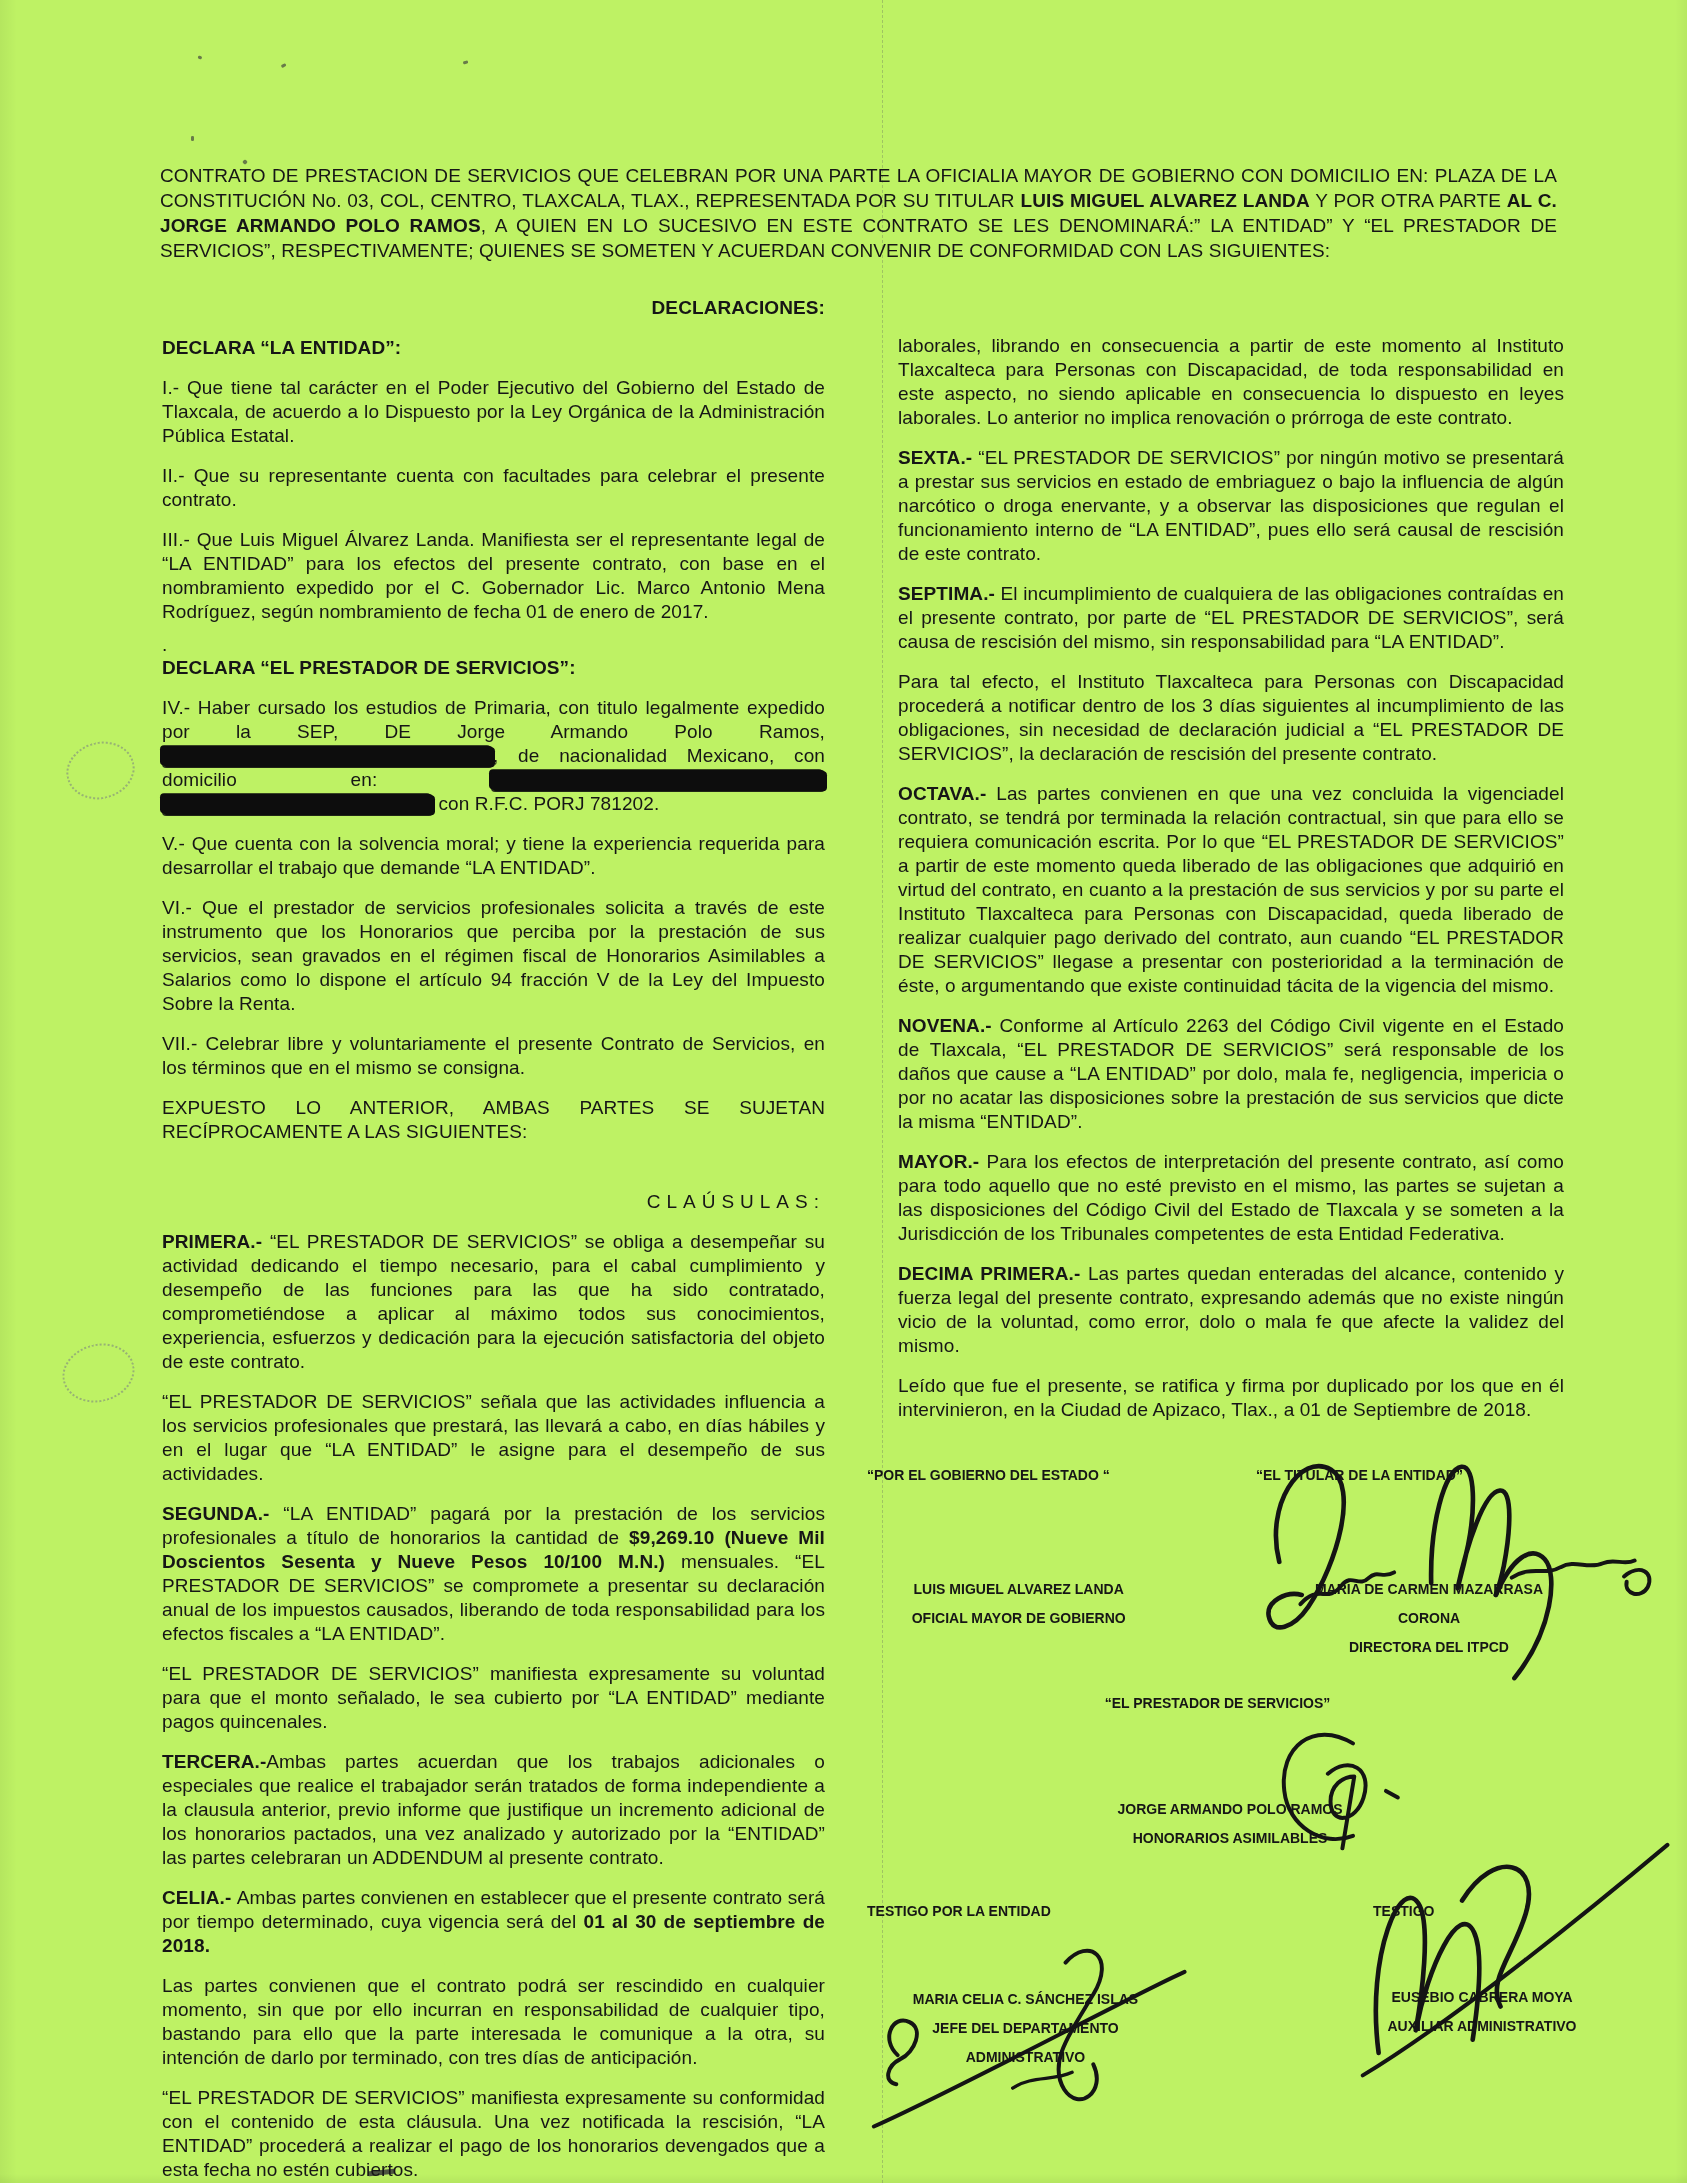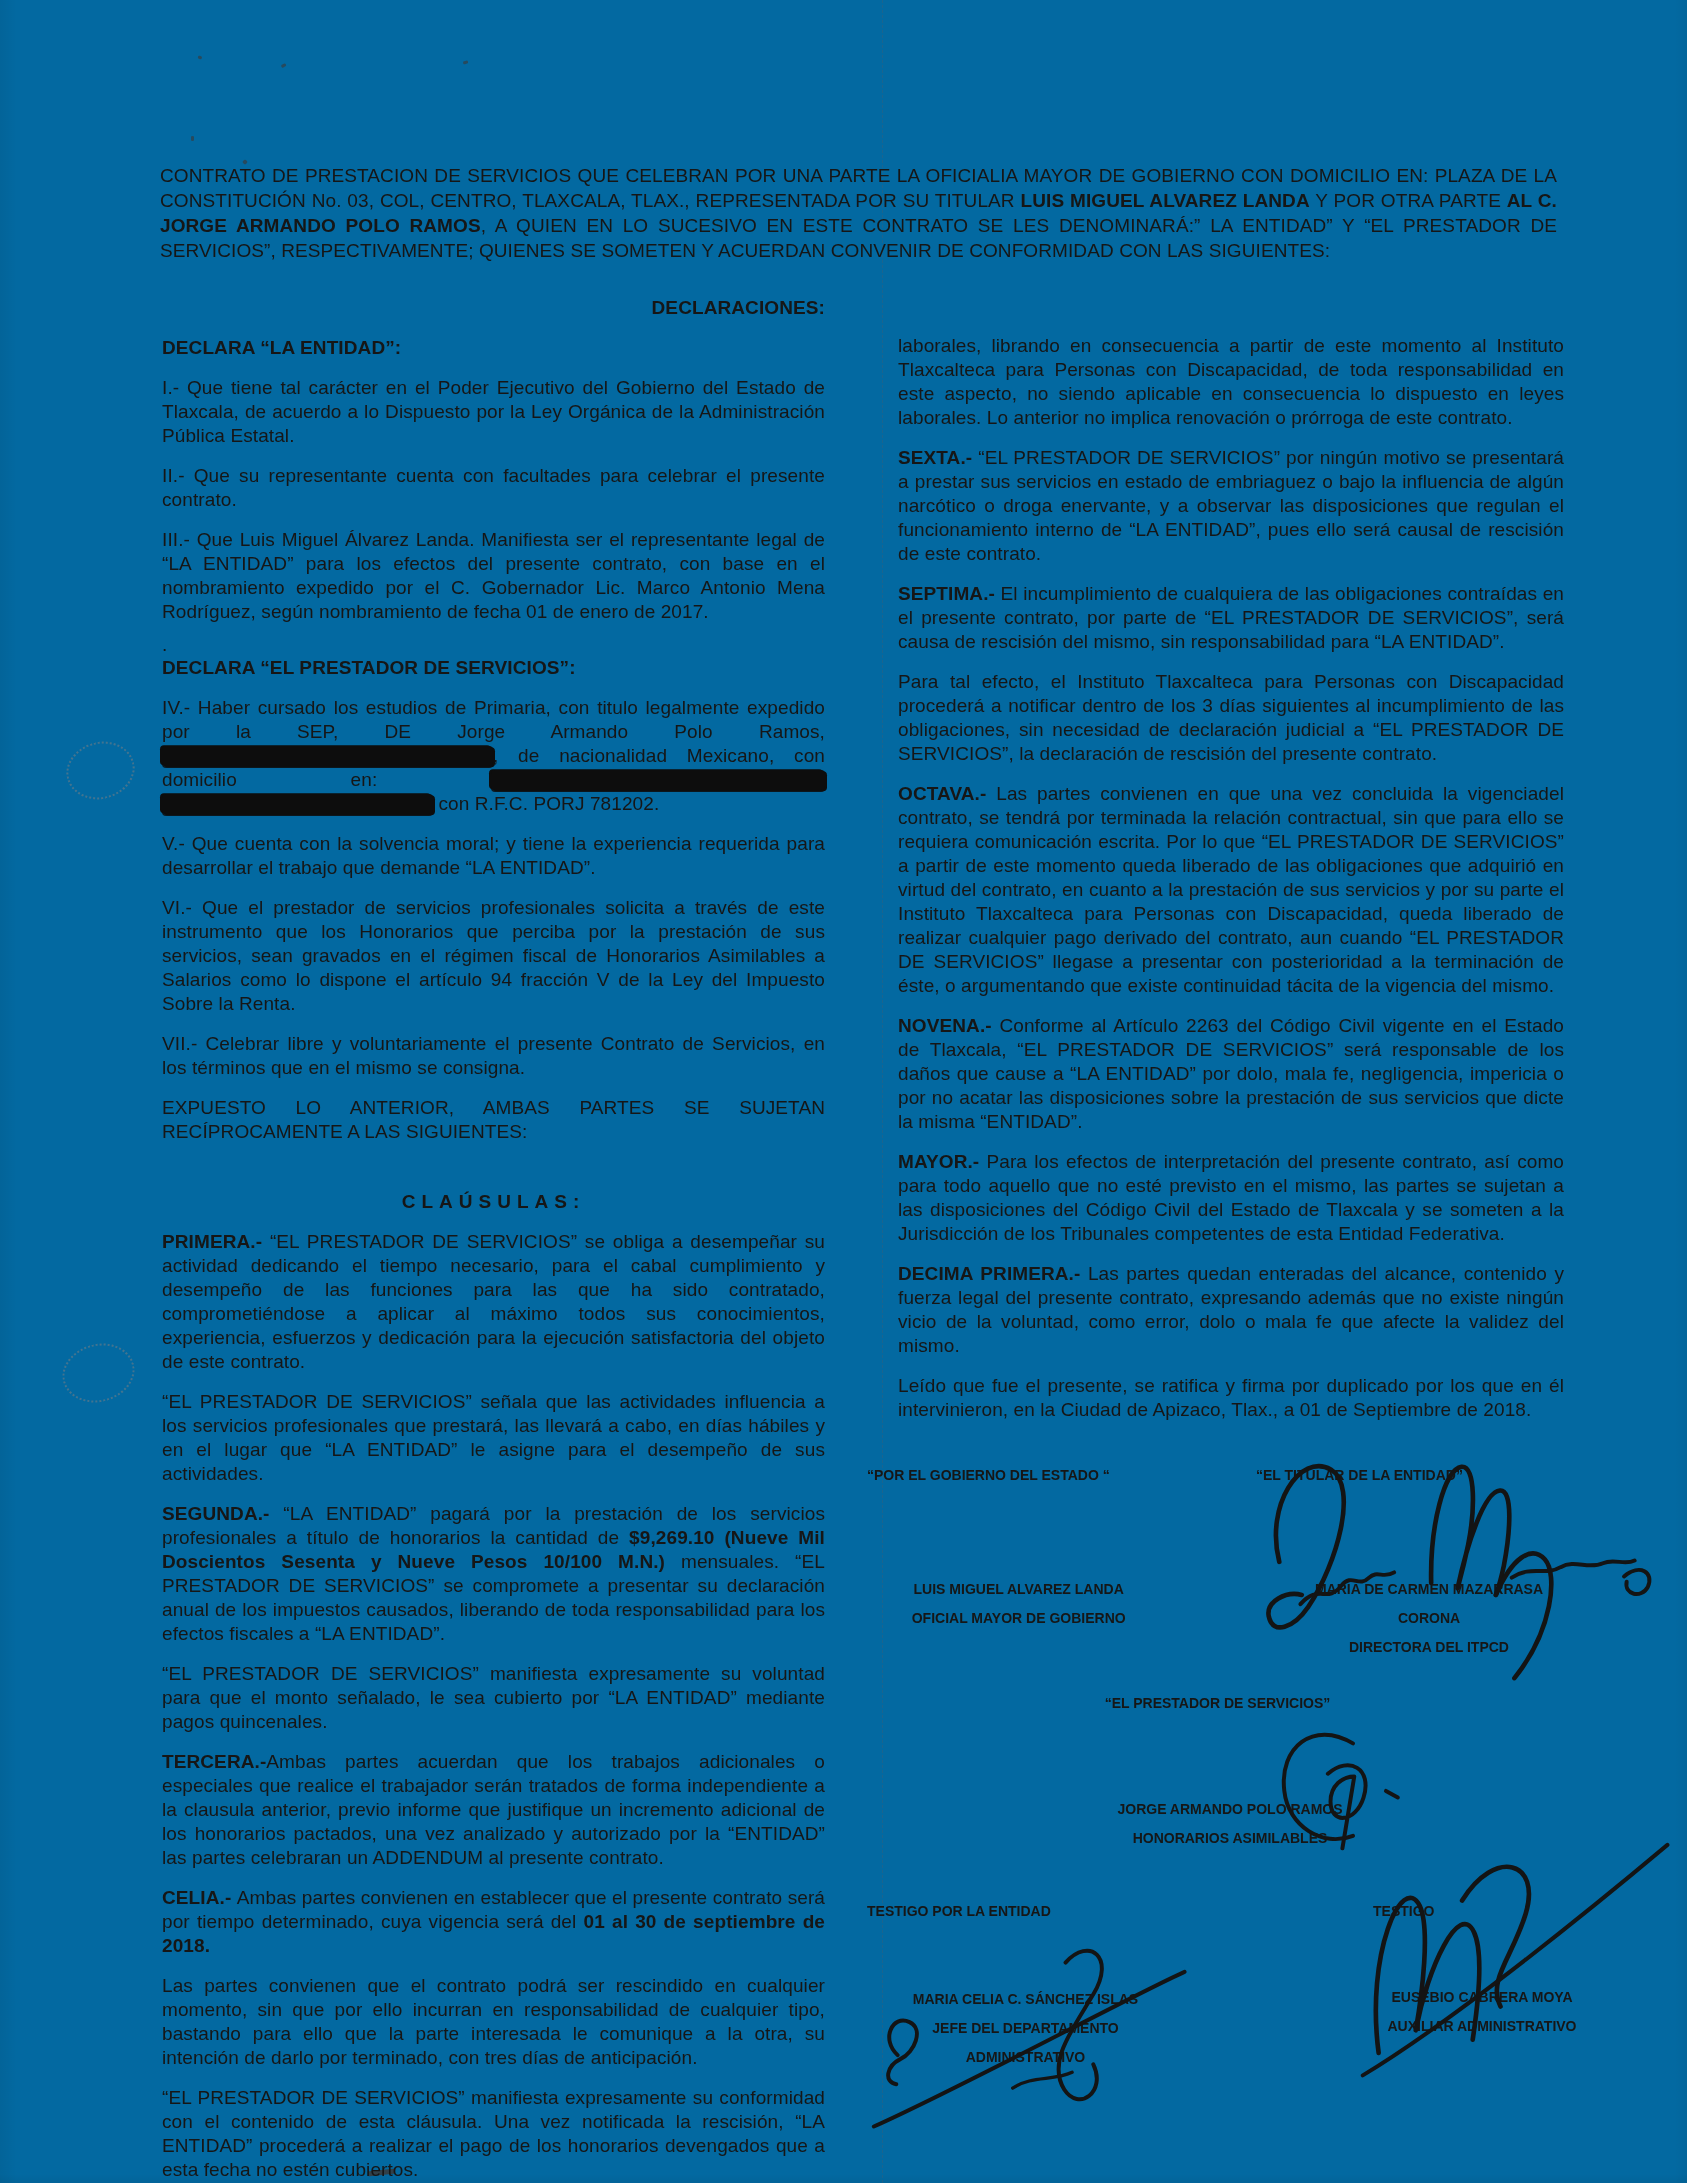--- a/index.html
+++ b/index.html
@@ -1,19 +1,19 @@
 <!DOCTYPE html>
 <html lang="es" style="font-size:10.6px"><head>
 <meta charset="utf-8">
 <style>
   html,body{margin:0;padding:0;background:#e9e9e7;}
   #page{
     position:relative;
     width:1687px;height:2183px;
-    background:#0369a1;
+    background:#bef264;
     font-family:"Liberation Sans",sans-serif;
     color:#161616;
     overflow:hidden;
   }
   
   #page::before{
     content:"";position:absolute;inset:0;pointer-events:none;
     background:
       linear-gradient(90deg,rgba(0,0,0,.05),rgba(0,0,0,0) 17px),
       linear-gradient(270deg,rgba(0,0,0,.04),rgba(0,0,0,0) 12px),
@@ -27,21 +27,21 @@
     position:absolute;left:160px;top:163px;width:1397px;
     font-size:19px;line-height:25px;text-align:justify;
     letter-spacing:0.1px;
   }
   .col{position:absolute;font-size:19px;line-height:24px;}
   #col-left{left:162px;top:296px;width:663px;}
   #col-right{left:898px;top:334px;width:666px;}
   .blk{margin:0 0 16px 0;text-align:justify;letter-spacing:0.1px;}
   .blk.heading{font-weight:bold;text-align:left;}
   .blk.center{font-weight:bold;text-align:right;}
-  .blk.clausulas{font-weight:bold;text-align:center;letter-spacing:6px;margin-top:46px;}
+  .blk.clausulas{font-weight:normal;text-align:right;letter-spacing:6px;margin-top:46px;}
   .blk.dot{line-height:10.6px;margin-bottom:5.3px;text-align:left;}
   .blk b{font-weight:bold;}
   .redact{
     display:inline-block;height:20px;border-radius:4px;
     background:#0d0d0d;vertical-align:-4px;
     box-shadow:2px 1.3px 0 #0d0d0d,-2px -0.7px 0 #0d0d0d,0 2px 0 rgba(13,13,13,.85);
   }
   
   #sig-area{position:absolute;left:827px;top:1456px;width:820px;height:715px;font-size:14px;}
   .sig-label{position:absolute;font-weight:bold;white-space:nowrap;z-index:1;}

